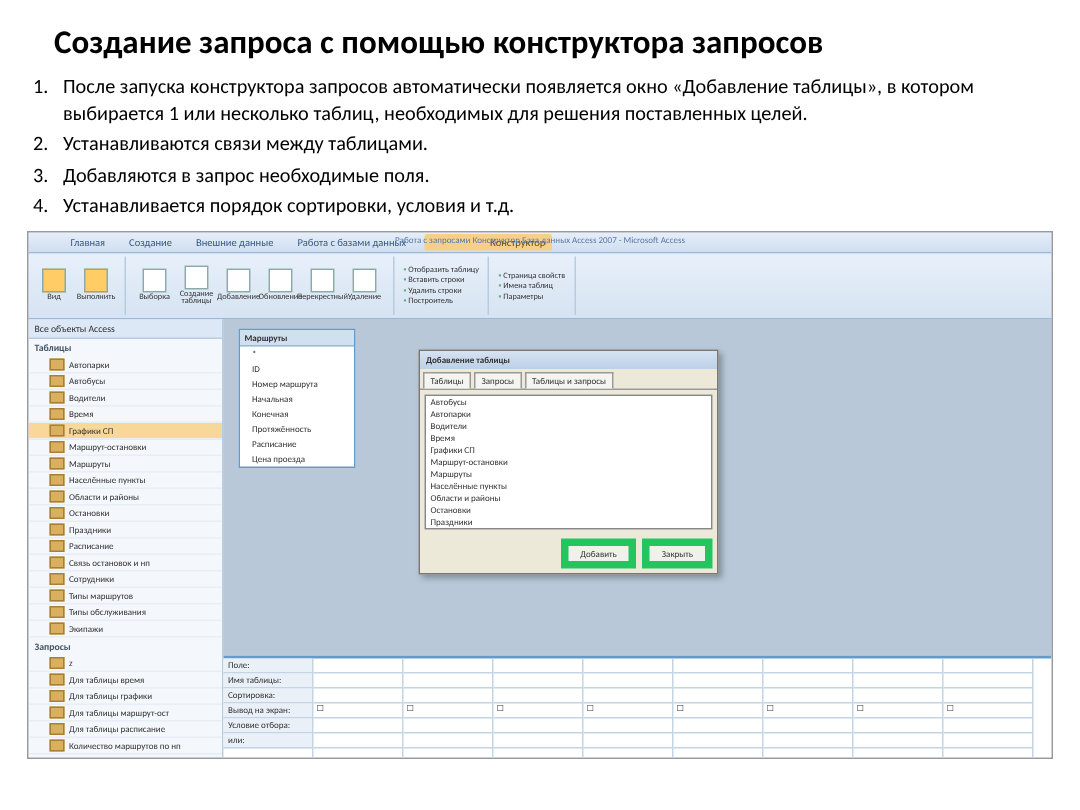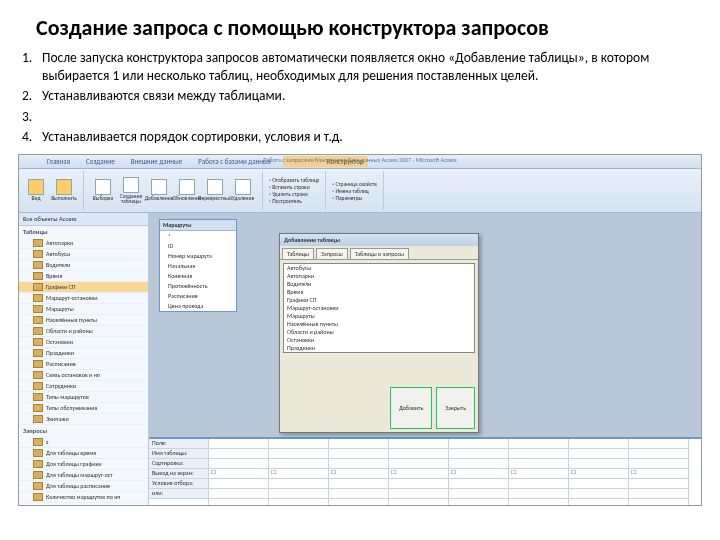--- a/index.html
+++ b/index.html
@@ -33,21 +33,21 @@
   .tablebox { position: absolute; top: 6px; left: 10px; width: 78px; background: #fff; border: 1px solid #69c; font-size: 6px; }
   .tablebox .tbh { background: #d0e0f0; padding: 1px 3px; font-weight: bold; border-bottom: 1px solid #9bc; }
   .tablebox .tbi { padding: 1px 3px 1px 8px; }
   .dialog { position: absolute; top: 20px; left: 130px; width: 200px; background: #ece9d8; border: 1px solid #777; box-shadow: 2px 2px 4px rgba(0,0,0,.3); font-size: 6px; }
   .dialog .dtitle { background: linear-gradient(#d6e3f2,#bcd0e8); padding: 2px 4px; font-weight: bold; }
   .dialog .dtabs { display: flex; border-bottom: 1px solid #999; padding: 2px 2px 0; gap: 2px; }
   .dialog .dtabs span { padding: 1px 4px; background: #f4f4f0; border: 1px solid #999; border-bottom: none; }
   .dialog .dlist { background: #fff; border: 1px solid #888; margin: 3px; height: 90px; overflow: hidden; }
   .dialog .dlist div { padding: 0 3px; }
   .dialog .dbtns { display: flex; justify-content: flex-end; gap: 4px; padding: 3px; }
-  .dialog .dbtns span { border: 1px solid #22c55e; background: #f0f0ec; padding: 16px 8px; margin-top: 28px; }
+  .dialog .dbtns span { border: 5px solid #22c55e; background: #f0f0ec; padding: 1px 8px; }
   .grid { height: 68px; background: #fff; border-top: 2px solid #69c; display: flex; }
   .grid-labels { width: 60px; border-right: 1px solid #c4d4e4; }
   .grid-labels div { font-size: 6px; padding: 0 3px; height: 10px; border-bottom: 1px solid #c4d4e4; background: #eaf0f8; }
   .grid-cols { flex: 1; display: flex; }
   .gcol { width: 60px; border-right: 1px solid #c4d4e4; }
   .gcol div { height: 10px; border-bottom: 1px solid #c4d4e4; font-size: 5.5px; padding: 0 2px; }
   .formula-bar { background: #e8eef6; border-bottom: 1px solid #b8cce0; height: 12px; display:flex; align-items:center; padding: 0 4px; font-size: 6px; gap: 4px;}
 </style>
 </head>
 <body>
@@ -58,20 +58,21 @@
       <div class="item">
         <div class="num">1.</div>
         <div>После запуска конструктора запросов автоматически появляется окно «Добавление таблицы», в котором выбирается 1 или несколько таблиц, необходимых для решения поставленных целей.</div>
       </div>
       <div class="item">
         <div class="num">2.</div>
         <div>Устанавливаются связи между таблицами.</div>
       </div>
       <div class="item">
         <div class="num">3.</div>
+        <div>Добавляются в запрос необходимые поля.</div>
       </div>
       <div class="item">
         <div class="num">4.</div>
         <div>Устанавливается порядок сортировки, условия и т.д.</div>
       </div>
     </div>
 
   <div class="screenshot">
     <div class="app-title">Работа с запросами    Конструктор    База данных Access 2007 - Microsoft Access</div>
     <div class="ribbon-tabs" id="rtabs">

